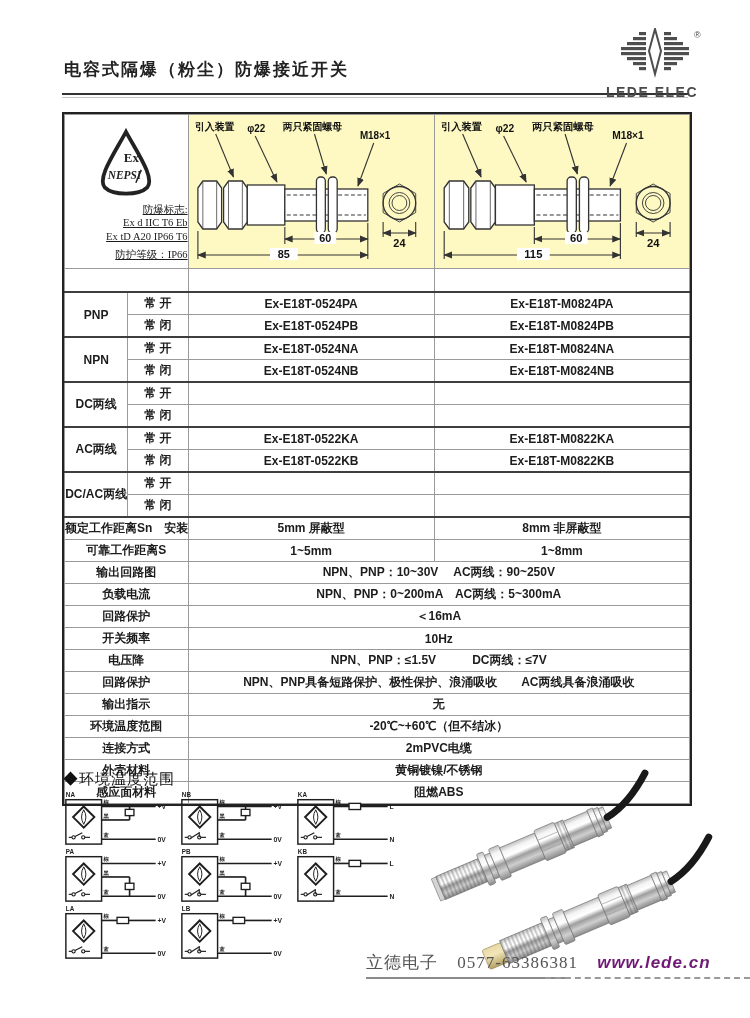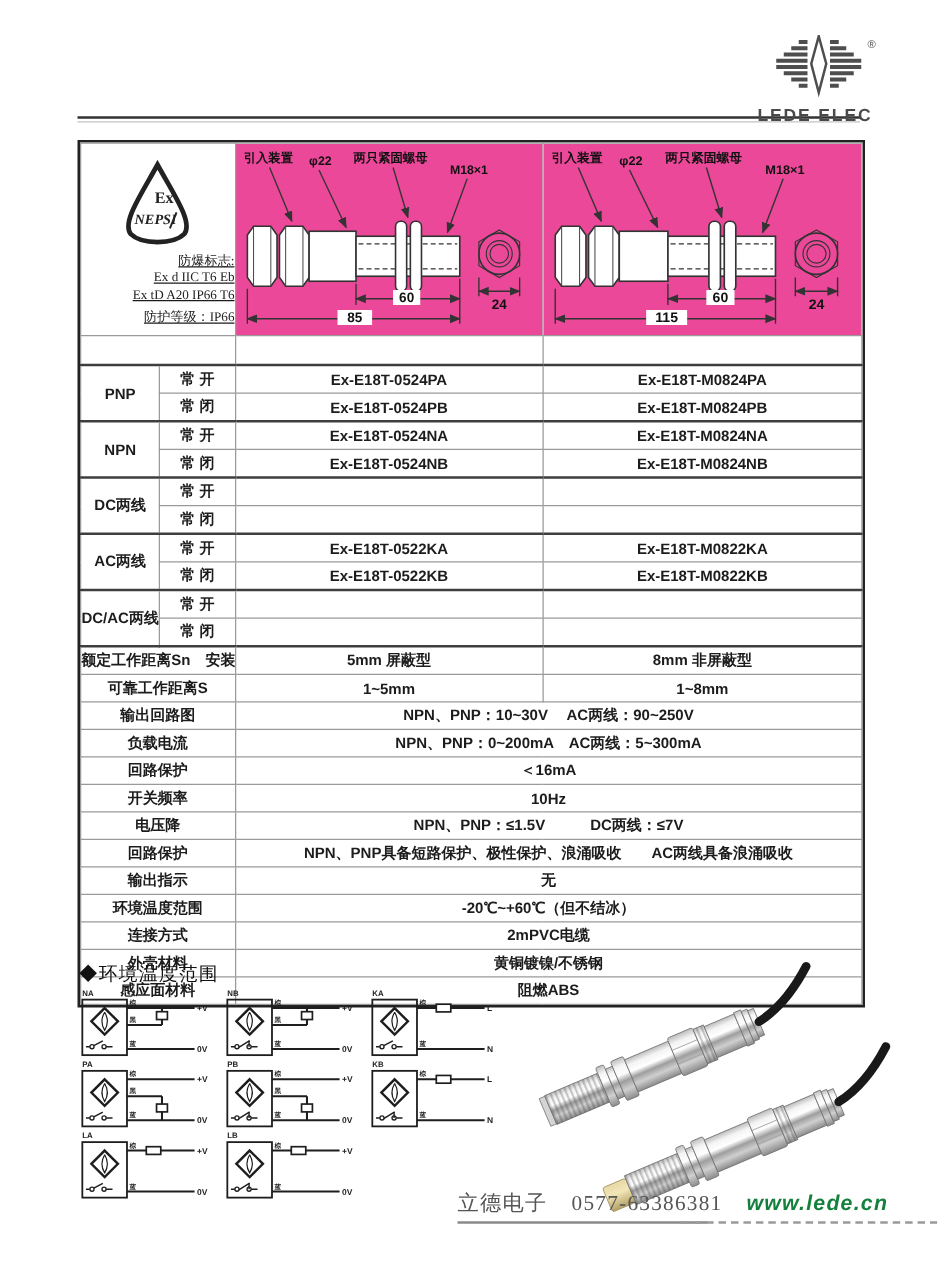--- a/index.html
+++ b/index.html
@@ -23,21 +23,21 @@
   .r-draw td{height:150px;}
   .r-empty td{height:22px;}
   .r-m td{height:21px;}
   .cat-cell{font-size:11.5px;}
   .spec-label{text-align:left;padding-left:7px;white-space:nowrap;font-size:12px;}
   .cert-cell{vertical-align:top;}
   .cert{padding-top:6px;text-align:center;text-decoration:underline;}
   .cert-text{text-align:right;padding:2px 0 0 12px;font-family:"Liberation Serif",serif;
              font-size:10.5px;font-weight:normal;color:#222;line-height:1.25;}
   .cert-ip{margin-top:5px;}
-  .draw-cell{background:#ec4899;}
+  .draw-cell{background:#fef9c3;}
   
   .draw .dstroke rect,.draw .dstroke polygon{fill:#fff;stroke:#333;stroke-width:1.3;}
   .draw .dstroke line{stroke:#444;}
   .draw .thin{stroke-width:0.8;}
   .draw .dash{stroke:#333;stroke-width:1;stroke-dasharray:4 2.5;}
   .draw .dln{stroke:#333;stroke-width:1.1;fill:none;}
   .draw .dtxt{font:bold 10px "Liberation Sans",sans-serif;fill:#111;}
   .draw .ddim{font:bold 11px "Liberation Sans",sans-serif;fill:#111;text-anchor:middle;}
   .draw .wtxt{fill:#fff;}
   .draw .ev{fill:none;stroke:#333;stroke-width:1.3;}
@@ -57,29 +57,30 @@
   .cdot{fill:none;stroke:#1e1e1e;stroke-width:1.1;}
   .cres{fill:#fff;stroke:#1e1e1e;stroke-width:1.4;}
   .cwl{font-size:5.5px;font-weight:bold;fill:#222;}
   .cterm{font-size:7px;font-weight:bold;fill:#222;}
   
   .photos{position:absolute;left:420px;top:764px;}
   
   .footer{position:absolute;left:366px;top:951px;font-family:"Liberation Serif",serif;
           font-size:17px;color:#555;letter-spacing:1px;white-space:nowrap;}
   .footer .gap{display:inline-block;width:14px;}
-  .site{font-family:"Liberation Sans",sans-serif;font-style:italic;font-weight:bold;color:#15803d;}
+  .site{font-family:"Liberation Sans",sans-serif;font-style:italic;font-weight:bold;color:#701a75;}
   .f-line1{position:absolute;left:366px;top:977px;width:200px;border-top:2px solid #8a8a8a;}
   .f-line2{position:absolute;left:545px;top:977px;width:205px;border-top:2px dashed #9a9a9a;}
 </style>
 </head>
 <body>
 
 <div class="page">
 
+  <div class="title">电容式隔爆（粉尘）防爆接近开关</div>
   <div class="rule1"></div>
   <div class="rule2"></div>
   <svg class="logo" width="98" height="52" viewBox="0 0 98 52">
     <g fill="#4e4e4e">
       <rect x="33" y="4" width="7" height="3.2"></rect>
         <rect x="27" y="9" width="13" height="3.2"></rect>
       <rect x="21" y="14" width="19" height="3.2"></rect>
         <rect x="15" y="19" width="25" height="3.2"></rect>
       <rect x="15" y="24" width="25" height="3.2"></rect>
         <rect x="21" y="29" width="19" height="3.2"></rect>

